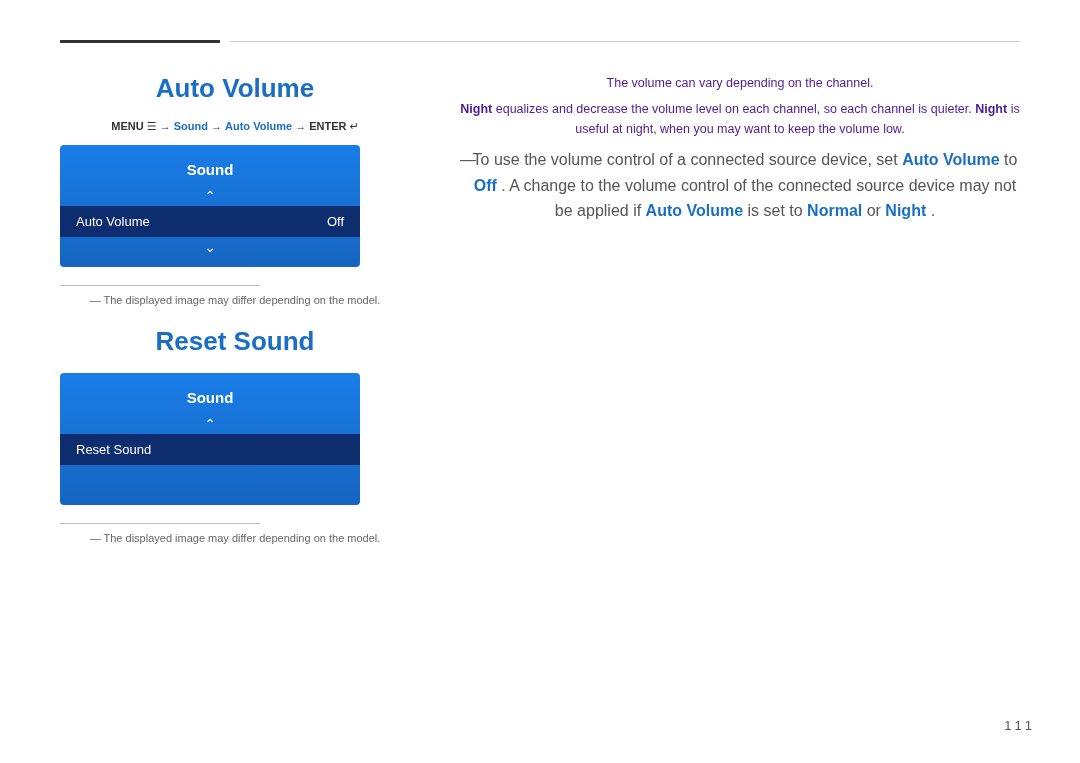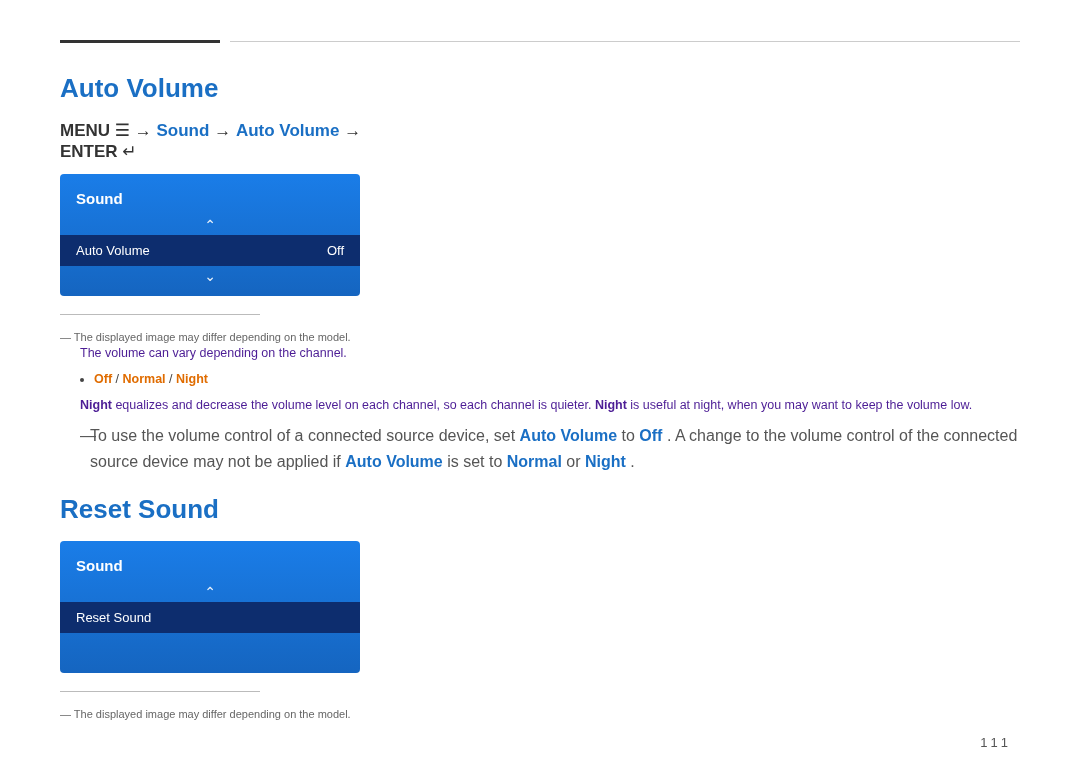--- a/index.html
+++ b/index.html
@@ -34,22 +34,23 @@
 
     .top-divider-right {
       flex: 1;
       height: 1px;
       background: #ccc;
       margin-left: 10px;
     }
 
     .section {
       display: flex;
-      flex-direction: column;
+      flex-direction: row;
       margin-bottom: 30px;
+      text-align: center;
     }
 
     .section-left {
       width: 380px;
       flex-shrink: 0;
       padding-right: 30px;
     }
 
     .section-right {
       flex: 1;
@@ -57,21 +58,21 @@
     }
 
     .section-title {
       font-size: 26px;
       font-weight: bold;
       color: #1a6fc4;
       margin-bottom: 16px;
     }
 
     .menu-path {
-      font-size: 17px;
+      font-size: 11px;
       color: #333;
       margin-bottom: 12px;
       font-weight: normal;
     }
 
     .menu-path .blue-text {
       color: #1a6fc4;
       font-weight: bold;
     }
 
@@ -127,21 +128,21 @@
     .tv-menu-item-reset {
       background: #0d2d6e;
       color: #fff;
       padding: 8px 16px;
       font-size: 13px;
     }
 
     .note-text {
       font-size: 11px;
       color: #666;
-      margin-top: 16px;
+      margin-top: 0;
     }
 
     
     .desc-text {
       font-size: 12.5px;
       color: #4c1d95;
       line-height: 1.6;
       margin-bottom: 6px;
     }
 
@@ -182,21 +183,21 @@
 
     .desc-note::before {
       content: '―';
       position: absolute;
       left: 0;
     }
 
     .page-number {
       position: absolute;
       bottom: 30px;
-      right: 68px;
+      right: 44px;
       font-size: 13px;
       color: #555;
       letter-spacing: 4px;
     }
 
     .section-wrapper {
       margin-bottom: 20px;
     }
 
     .section-bottom-divider {
@@ -243,29 +244,20 @@
 
       <div class="section-bottom-divider"></div>
       <div class="note-text">
         <span>― </span>
         <span>The displayed image may differ depending on the model.</span>
       </div>
     </div>
 
     <div class="section-right">
       <p class="desc-text">The volume can vary depending on the channel.</p>
-      <ul class="desc-list">
-        <li>
-          <span class="highlight-orange">Off</span>
-          <span> / </span>
-          <span class="highlight-orange">Normal</span>
-          <span> / </span>
-          <span class="highlight-orange">Night</span>
-        </li>
-      </ul>
       <p class="desc-text">
         <span class="highlight-bold">Night</span>
         <span> equalizes and decrease the volume level on each channel, so each channel is quieter. </span>
         <span class="highlight-bold">Night</span>
         <span> is useful at night, when you may want to keep the volume low.</span>
       </p>
       <p class="desc-note">
         <span>To use the volume control of a connected source device, set </span>
         <span class="highlight-blue">Auto Volume</span>
         <span> to </span>

